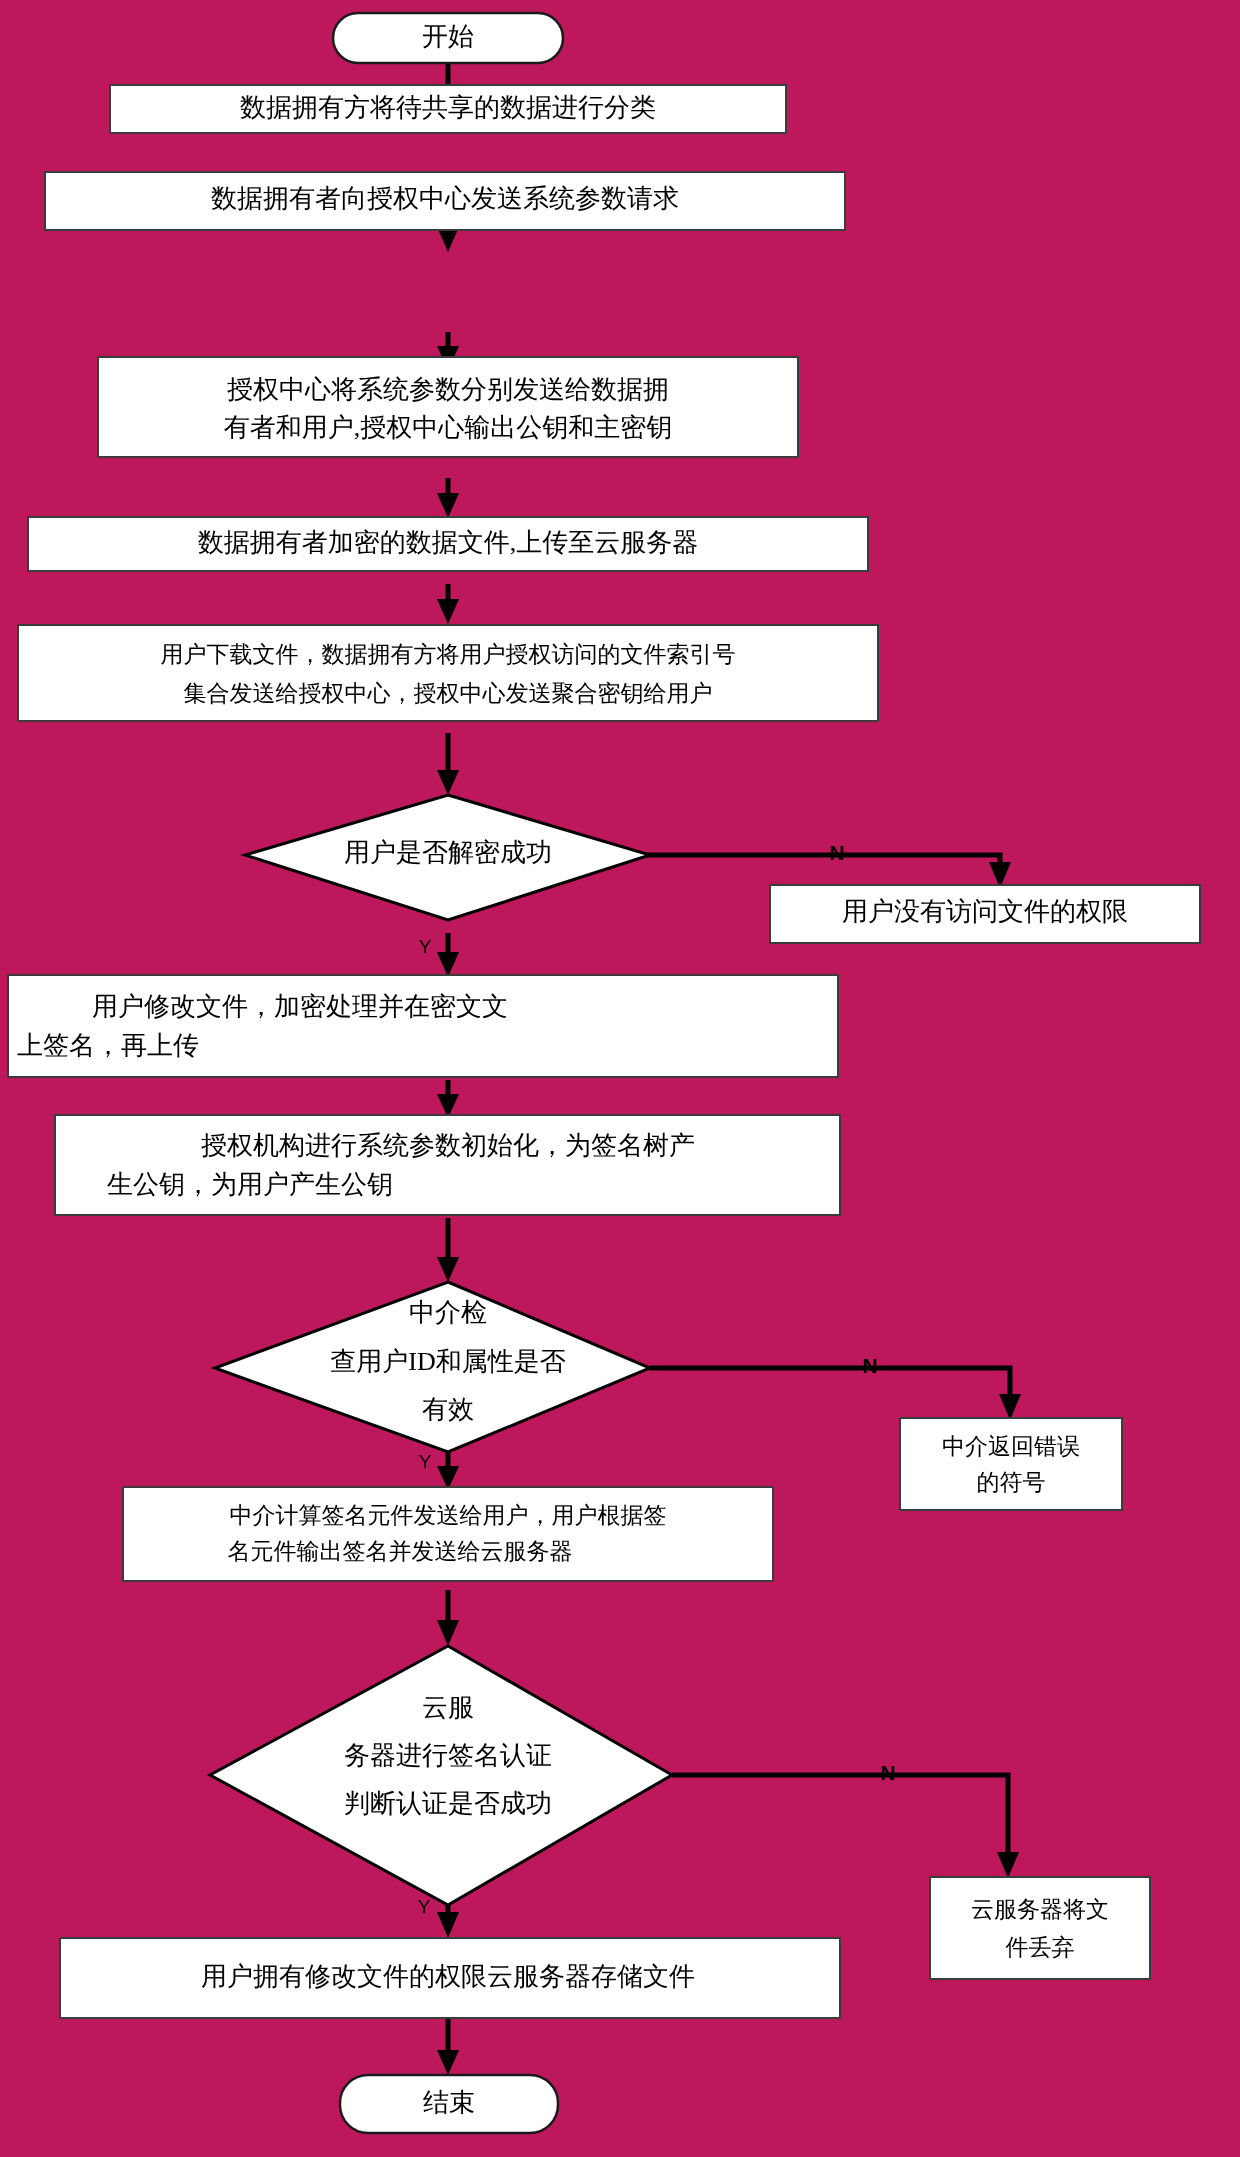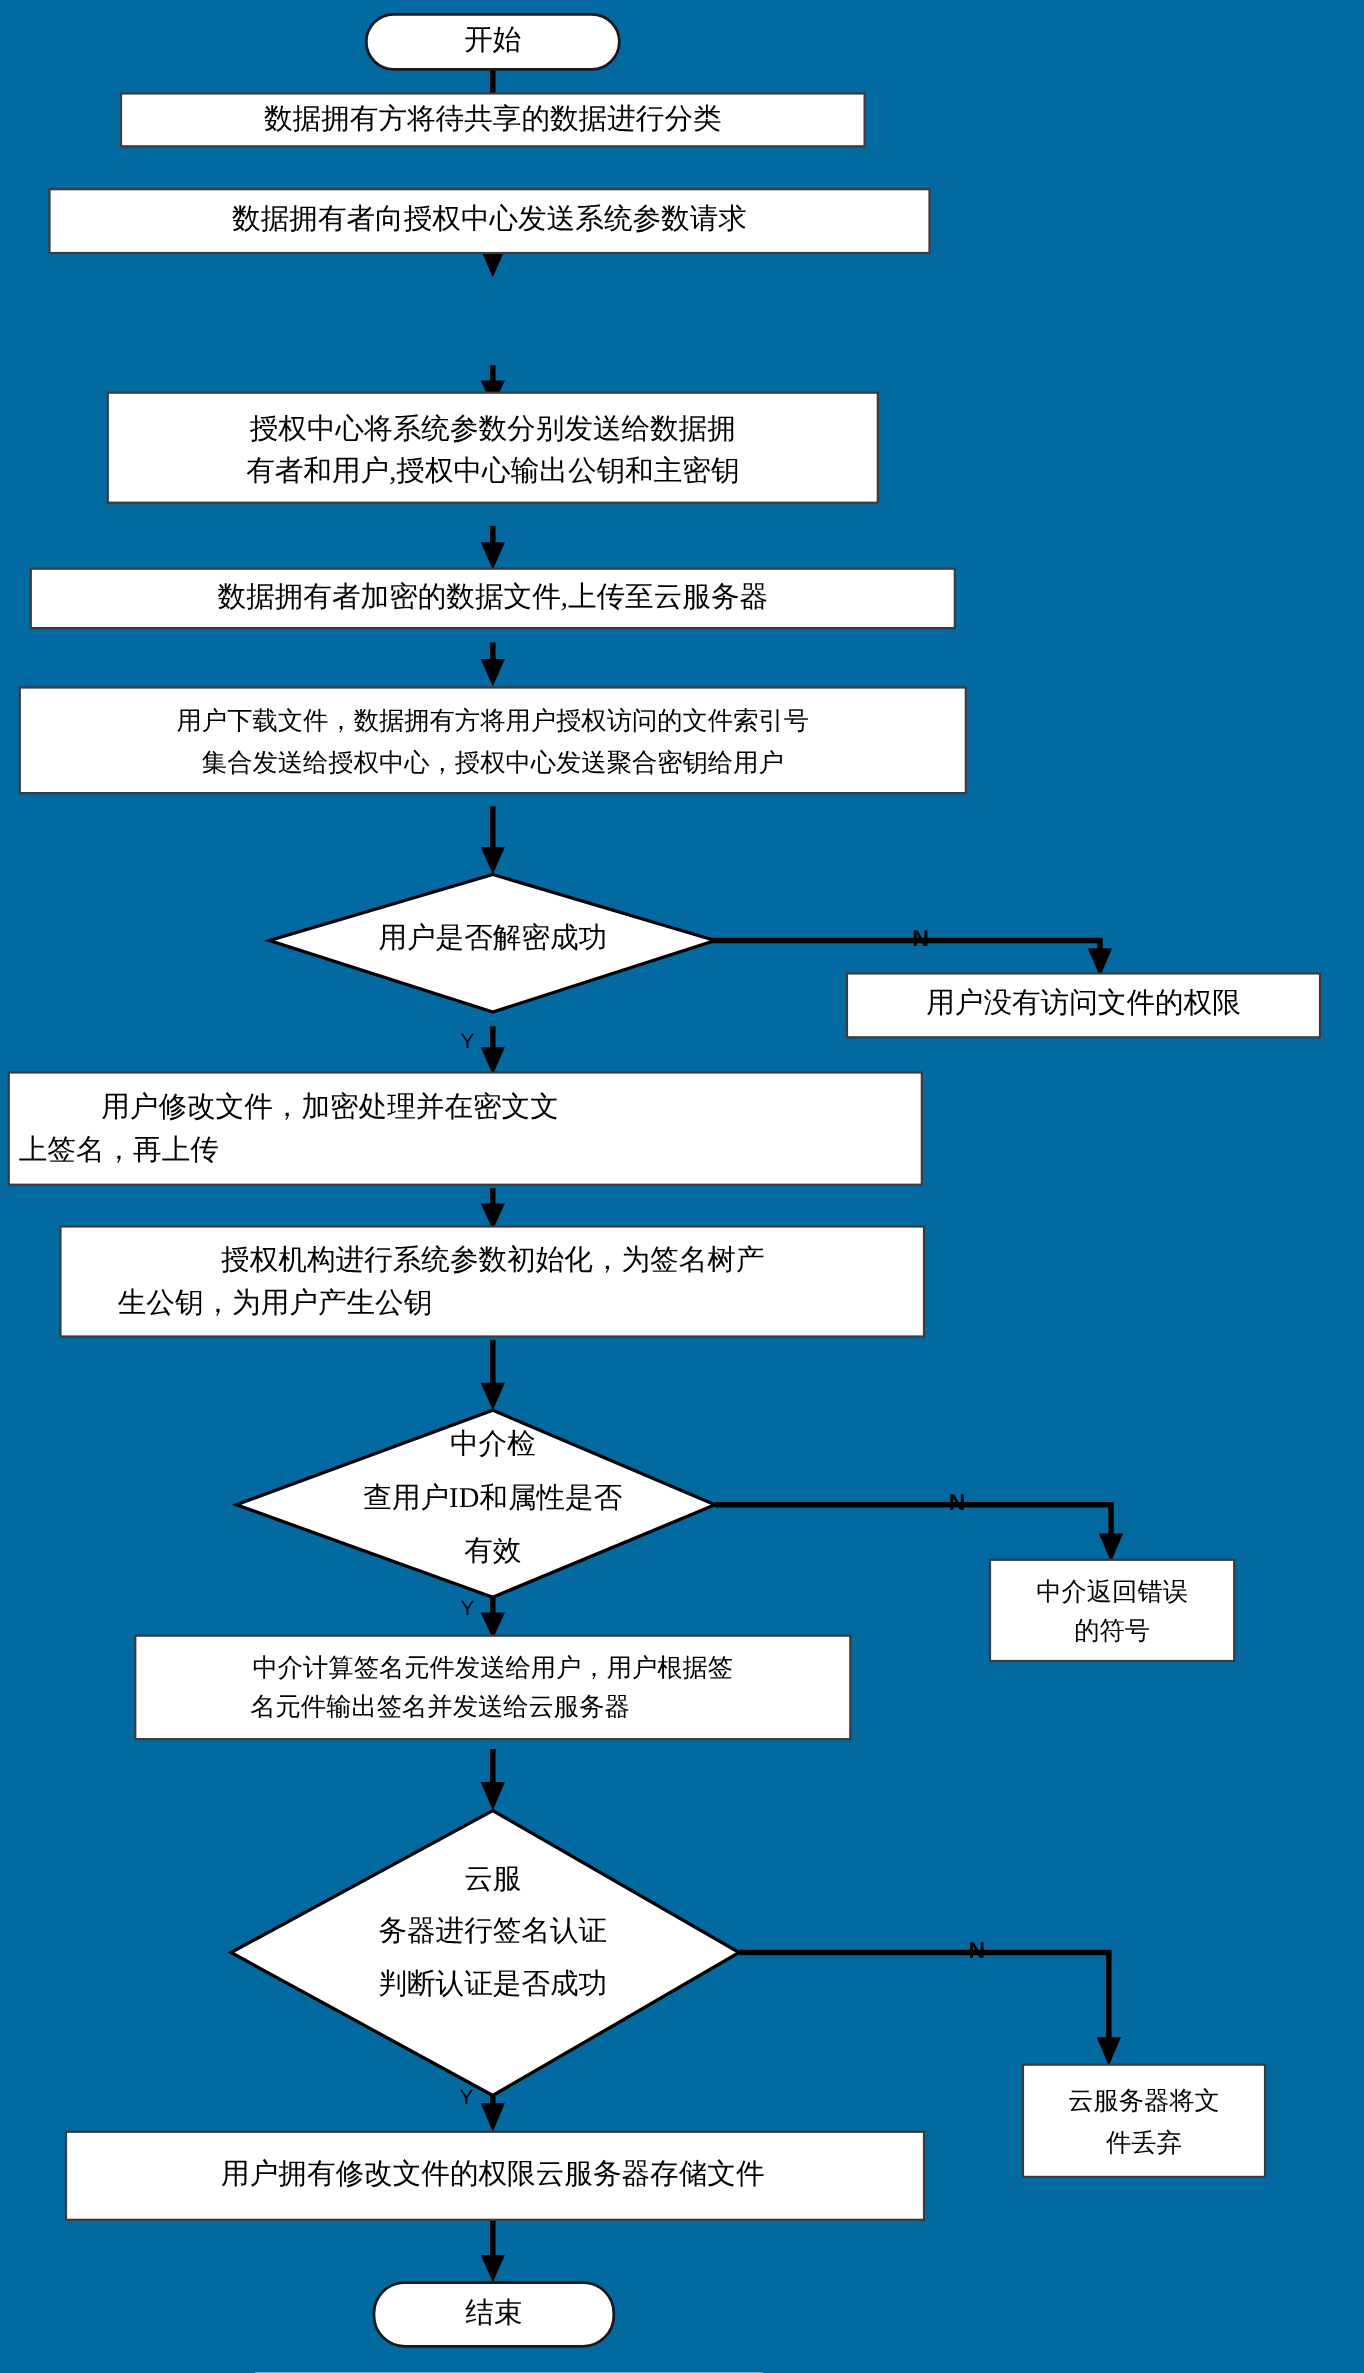--- a/index.html
+++ b/index.html
@@ -10,21 +10,21 @@
   body {
     width: 1240px;
     height: 2157px;
     font-family: "Liberation Serif", "DejaVu Serif", serif;
     overflow: hidden;
   }
   #flow-root {
     position: relative;
     width: 1240px;
     height: 2157px;
-    background: #0369a1;
+    background: #be185d;
   }
   svg#flow-svg {
     position: absolute;
     left: 0;
     top: 0;
     width: 1240px;
     height: 2157px;
   }
   .node-box {
     fill: #ffffff;

